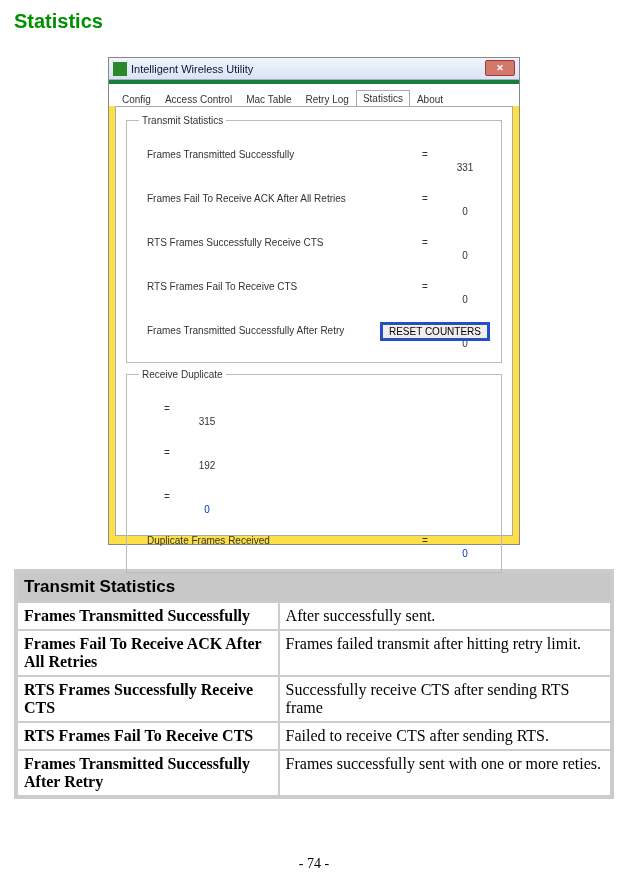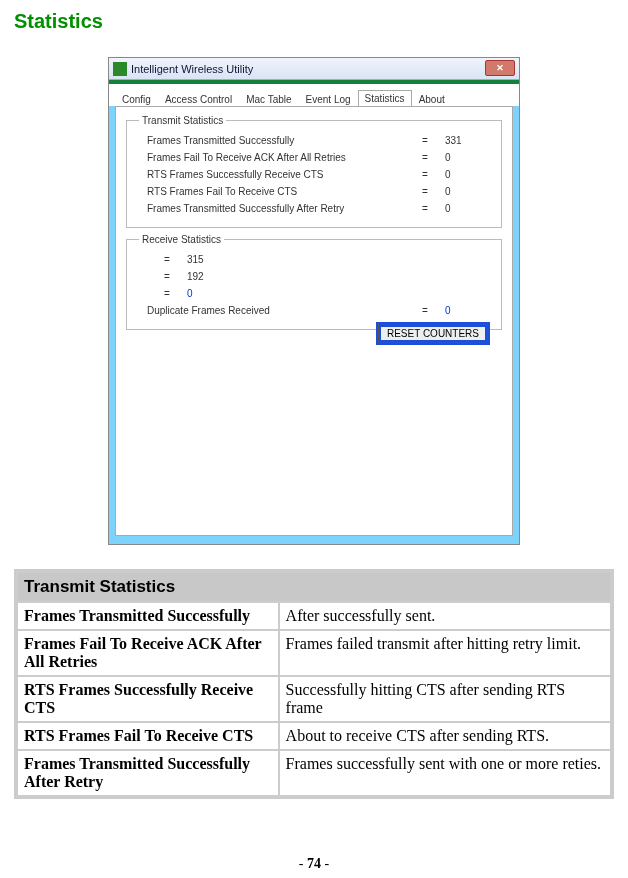--- a/index.html
+++ b/index.html
@@ -20,21 +20,21 @@
     }
     .screenshot-wrap {
       display: flex;
       justify-content: center;
       margin-bottom: 24px;
     }
     .dialog {
       width: 412px;
       height: 488px;
       border: 1px solid #888;
-      background: #7dd3fc;
+      background: #fde047;
       font-family: Tahoma, Arial, sans-serif;
       font-size: 10px;
     }
     .titlebar {
       height: 22px;
       background: linear-gradient(#f0f4fb, #d9e4f5);
       border-bottom: 1px solid #aab;
       display: flex;
       align-items: center;
       padding: 0 4px;
@@ -110,28 +110,28 @@
     }
     .stat-row {
       display: flex;
       align-items: center;
       font-size: 10px;
       color: #333;
       padding: 3px 4px 3px 14px;
     }
     .stat-label { flex: 1; }
     .stat-eq { width: 40px; text-align: center; }
-    .stat-val { width: 46px; text-align: left; padding-right: 6px; }
+    .stat-val { width: 46px; text-align: center; padding-right: 6px; margin-top: 27px; }
     .blue { color: #0033cc; }
     .reset-btn {
       position: absolute;
       right: 22px;
       top: 215px;
       font-size: 10px;
-      border: 5px solid #1d4ed8;
+      border: 3px solid #1d4ed8;
       background: #eee;
       padding: 1px 6px;
       outline: 1px dotted #555;
       outline-offset: -3px;
     }
 
     .doc-table {
       width: 100%;
       border-collapse: separate;
       border-spacing: 2px;
@@ -161,39 +161,39 @@
     .justify { text-align: justify; }
 
     .page-num {
       position: absolute;
       bottom: 6px;
       left: 0; right: 0;
       text-align: center;
       font-size: 14px;
     }
     .page-num .dash { }
-    .page-num .n { font-weight: bold; }
+    .page-num .n { font-weight: normal; }
   </style>
 </head>
 <body>
 
 <h2 class="page-title">Statistics</h2>
 
 <div class="screenshot-wrap">
   <div class="dialog">
     <div class="titlebar">
       <span class="title-icon"></span>
       <span class="title-text">Intelligent Wireless Utility</span>
       <span class="close-btn"></span>
     </div>
     <div class="tabs-row">
       <span class="tab">Config</span>
       <span class="tab">Access Control</span>
       <span class="tab">Mac Table</span>
-      <span class="tab">Event Log</span>
+      <span class="tab">Retry Log</span>
       <span class="tab sel">Statistics</span>
       <span class="tab">About</span>
     </div>
     <div class="tab-body">
       <fieldset class="stats">
         <legend>Transmit Statistics</legend>
         <div class="stat-row">
           <span class="stat-label">Frames Transmitted Successfully</span>
           <span class="stat-eq">=</span>
           <span class="stat-val">331</span>
@@ -213,21 +213,21 @@
           <span class="stat-eq">=</span>
           <span class="stat-val">0</span>
         </div>
         <div class="stat-row">
           <span class="stat-label">Frames Transmitted Successfully After Retry</span>
           <span class="stat-eq">=</span>
           <span class="stat-val">0</span>
         </div>
       </fieldset>
       <fieldset class="stats">
-        <legend>Receive Statistics</legend>
+        <legend>Receive Duplicate</legend>
         <div class="stat-row">
           <span class="stat-eq">=</span>
           <span class="stat-val">315</span>
         </div>
         <div class="stat-row">
           <span class="stat-eq">=</span>
           <span class="stat-val">192</span>
         </div>
         <div class="stat-row">
           <span class="stat-eq">=</span>
@@ -252,25 +252,25 @@
   <tr>
     <td class="col-left">Frames Transmitted Successfully</td>
     <td class="col-right">After successfully sent.</td>
   </tr>
   <tr>
     <td class="col-left">Frames Fail To Receive ACK After All Retries</td>
     <td class="col-right">Frames failed transmit after hitting retry limit.</td>
   </tr>
   <tr>
     <td class="col-left">RTS Frames Successfully Receive CTS</td>
-    <td class="col-right">Successfully hitting CTS after sending RTS frame</td>
+    <td class="col-right">Successfully receive CTS after sending RTS frame</td>
   </tr>
   <tr>
     <td class="col-left">RTS Frames Fail To Receive CTS</td>
-    <td class="col-right">About to receive CTS after sending RTS.</td>
+    <td class="col-right">Failed to receive CTS after sending RTS.</td>
   </tr>
   <tr>
     <td class="col-left">Frames Transmitted Successfully After Retry</td>
     <td class="col-right justify">Frames successfully sent with one or more reties.</td>
   </tr>
 </tbody>
   </table>
 
 <div class="page-num">
   <span class="dash">- </span><span class="n">74</span><span class="dash"> -</span>

